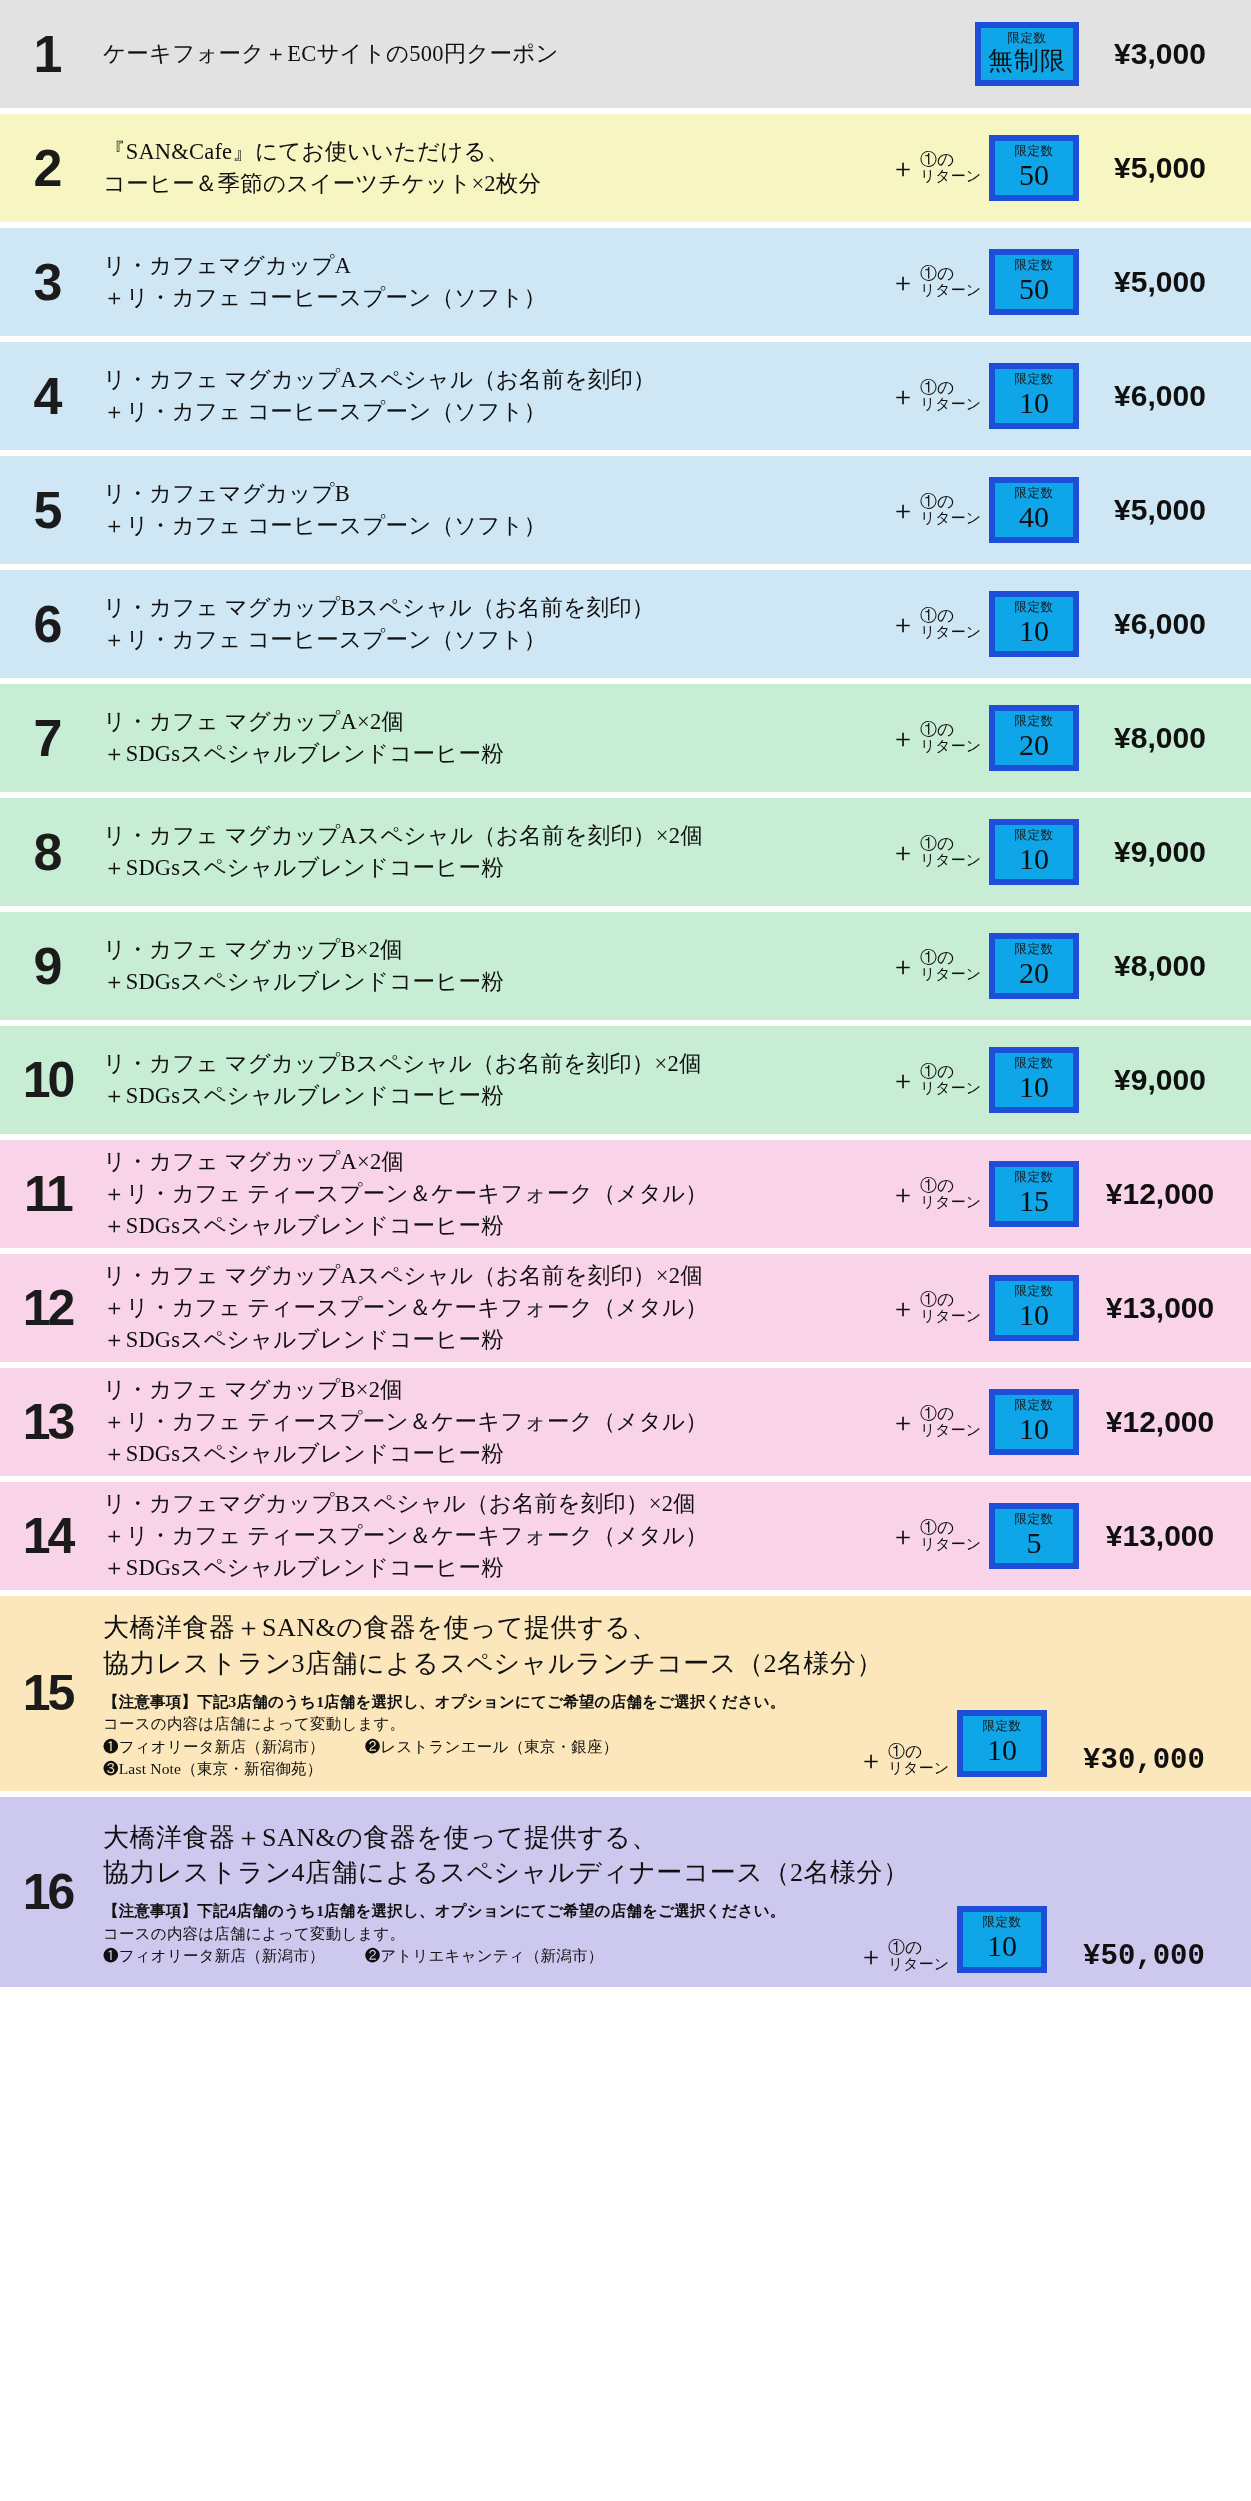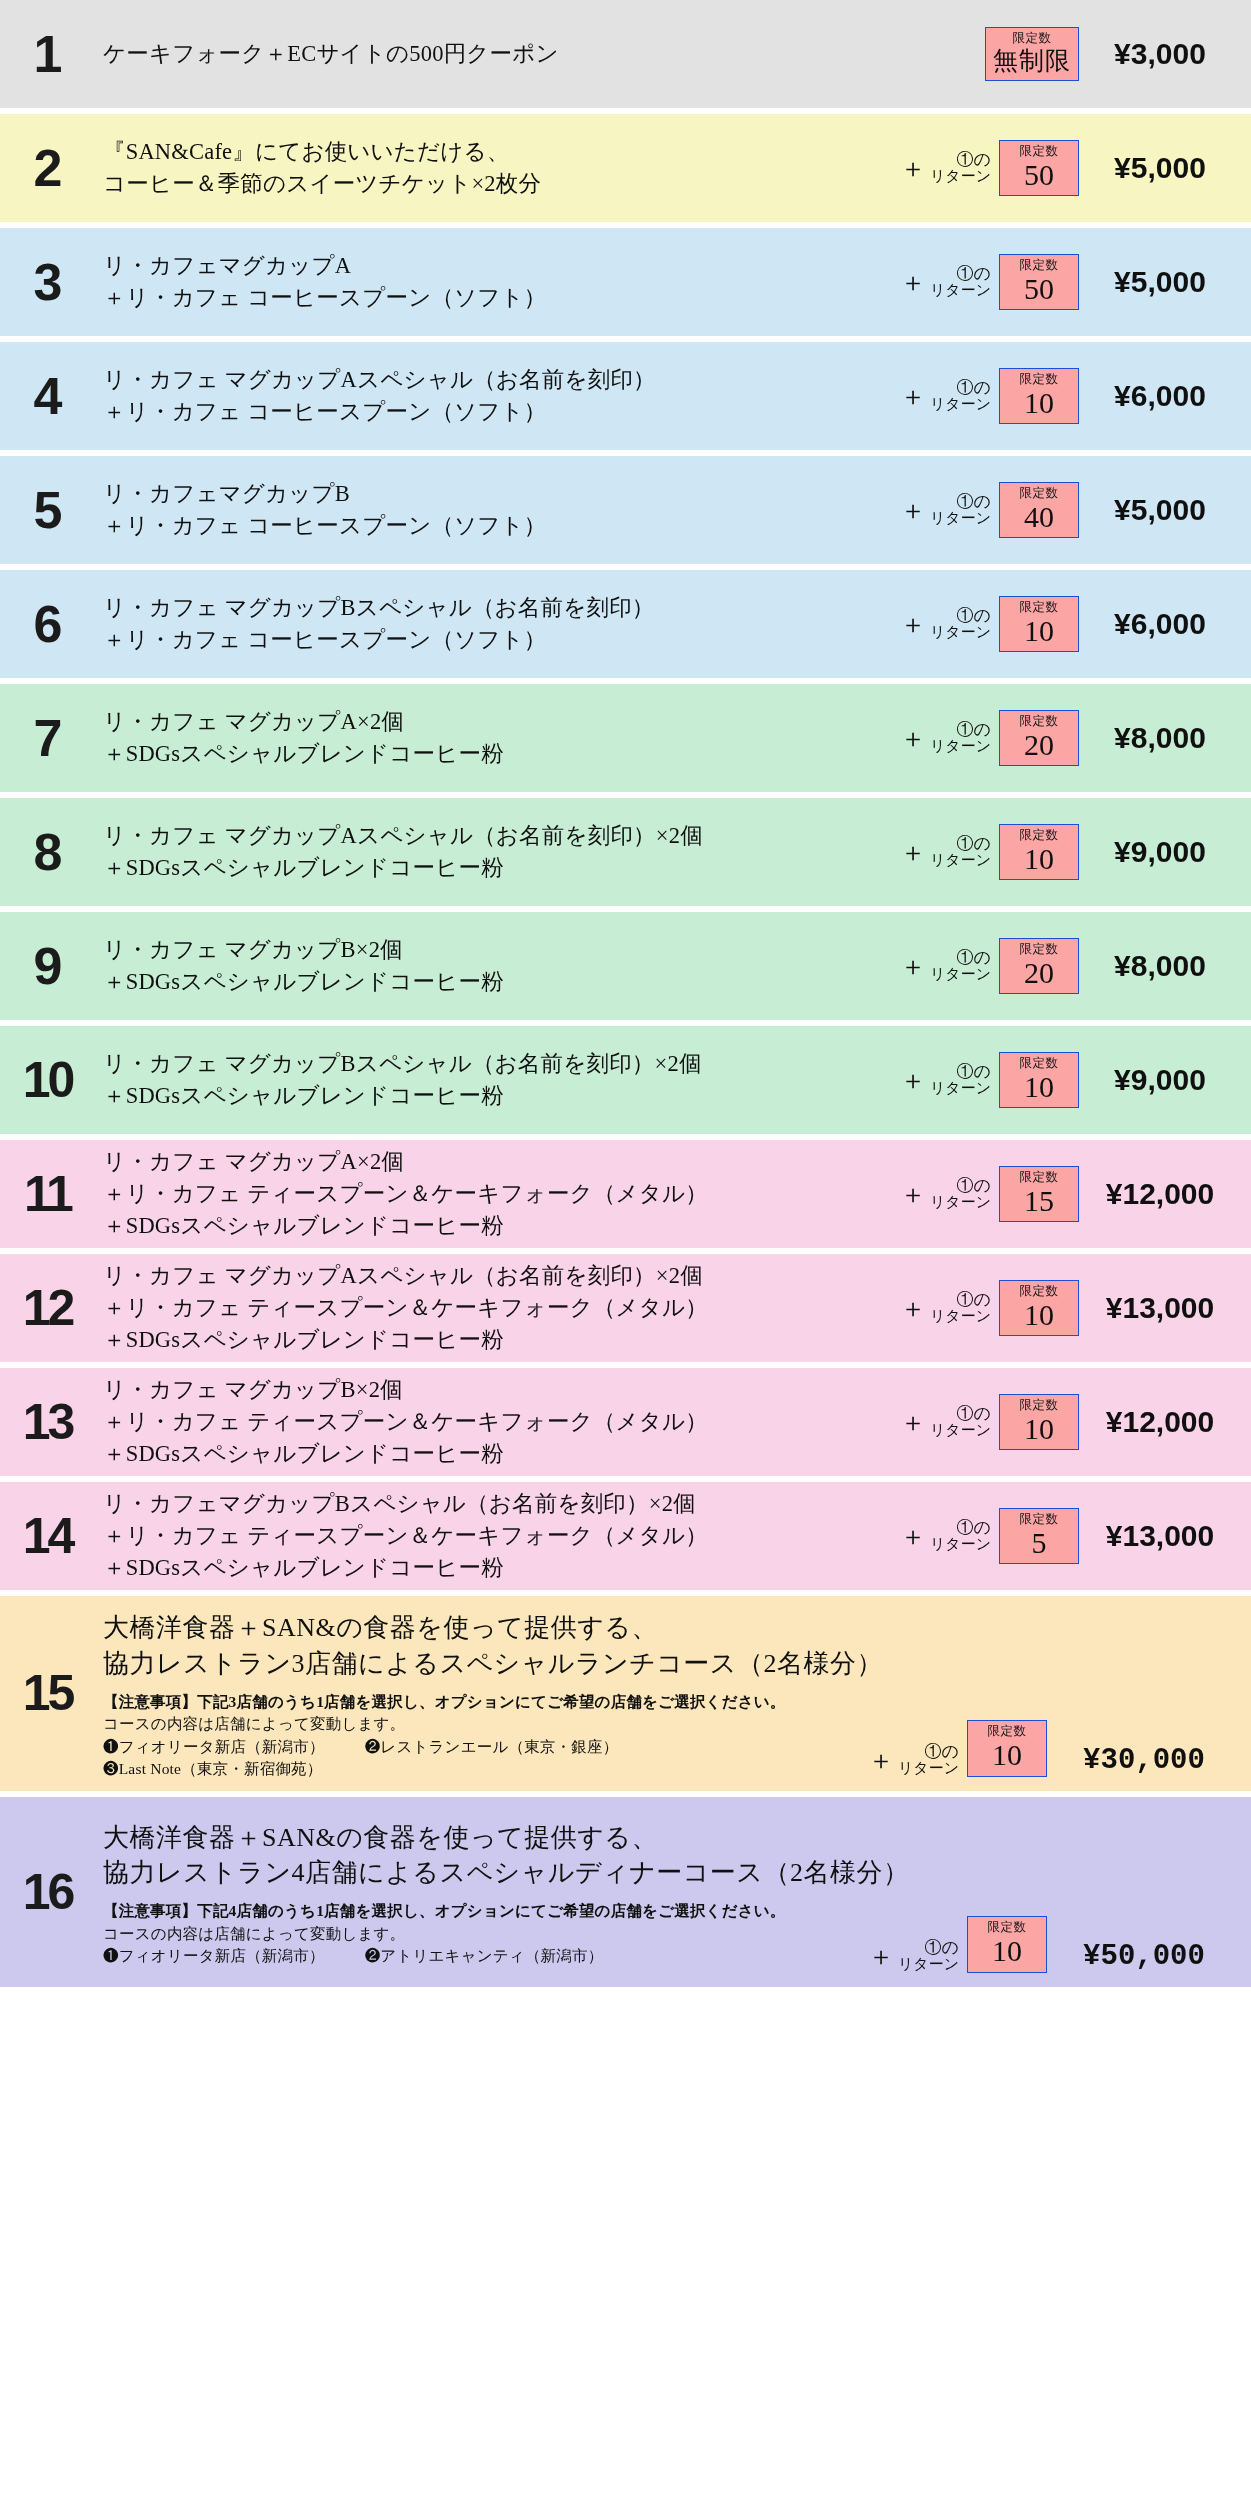--- a/index.html
+++ b/index.html
@@ -58,34 +58,34 @@
   }
   .plus{
     font-size:26px;
     font-family:"Liberation Sans","DejaVu Sans",sans-serif;
     color:#101010;
     line-height:1;
   }
   .ret{
     font-size:15px;
     line-height:1.05;
-    text-align:right;
+    text-align:left;
     color:#101010;
     letter-spacing:0px;
   }
   .ret .circ{
     display:inline-block;
     font-size:17px;
     line-height:1;
   }
   .limit{
     flex:0 0 auto;
     width:78px;
-    background:#fca5a5;
-    border:1px solid #1d4ed8;
+    background:#0ea5e9;
+    border:6px solid #1d4ed8;
     margin:8px 6px;
     padding:3px 0 5px;
     text-align:center;
   }
   .limit .lbl{
     font-size:12.5px;
     letter-spacing:0.5px;
     color:#1b1b1b;
     line-height:1.2;
     font-family:"Liberation Sans","DejaVu Sans",sans-serif;

